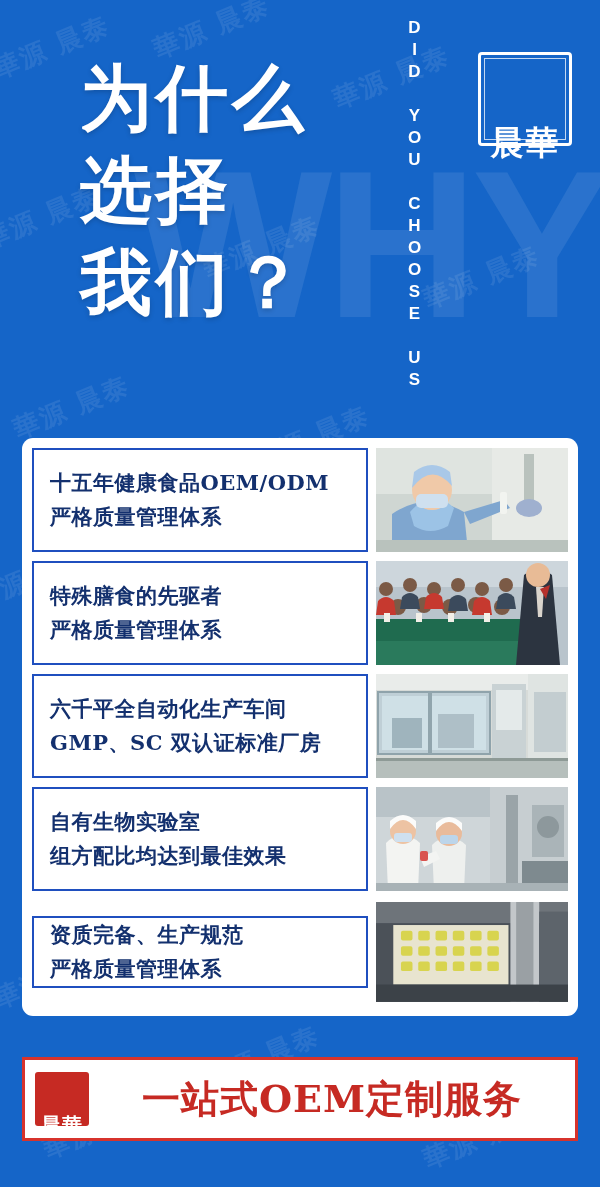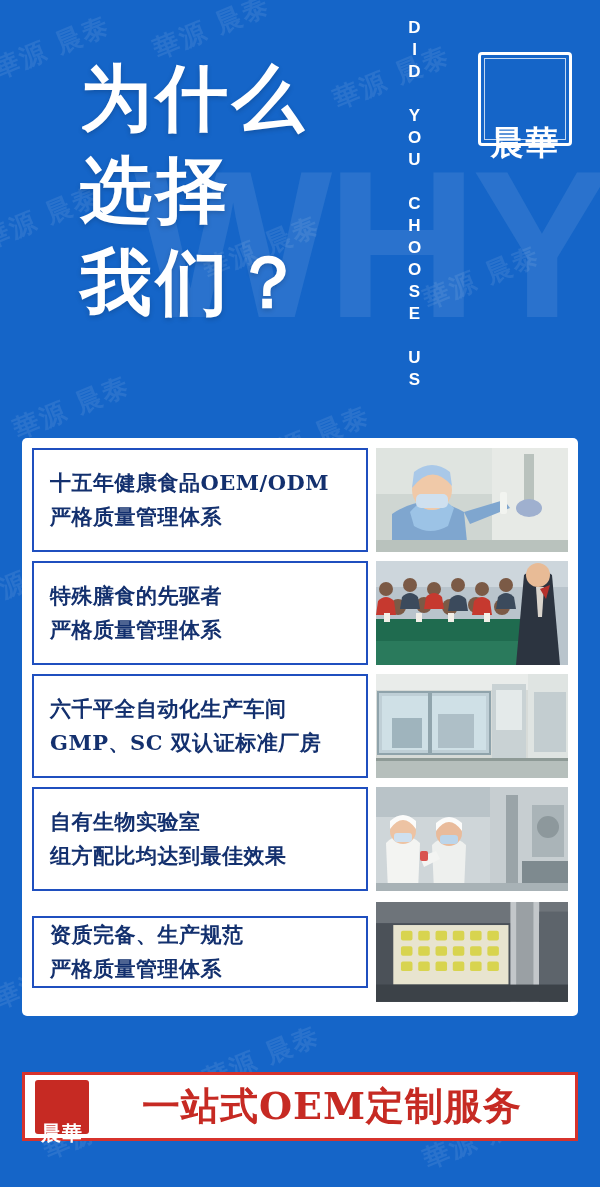--- a/index.html
+++ b/index.html
@@ -101,21 +101,21 @@
     font-weight:700;
     line-height:1;
     writing-mode:vertical-rl;
   }
   
   .card{
     position:absolute;
     left:22px;top:438px;
     width:556px;
     background:#ffffff;
-    border-radius:5px;
+    border-radius:11px;
     padding:10px 10px 12px 10px;
     box-sizing:border-box;
     z-index:8;
   }
   .row{
     display:flex;
     gap:8px;
     margin-bottom:9px;
     height:104px;
   }
@@ -143,21 +143,21 @@
     flex:1 1 auto;
     position:relative;
     overflow:hidden;
     background:#9aa6b2;
   }
   .photo svg{display:block;width:100%;height:100%;}
   
   .footer{
     position:absolute;
     left:22px;right:22px;bottom:46px;
-    height:69px;
+    height:84px;
     border:3px solid #d7332c;
     background:#ffffff;
     display:flex;
     align-items:center;
     gap:10px;
     padding:0 10px;
     box-sizing:border-box;
     z-index:8;
   }
   .footer-seal{

